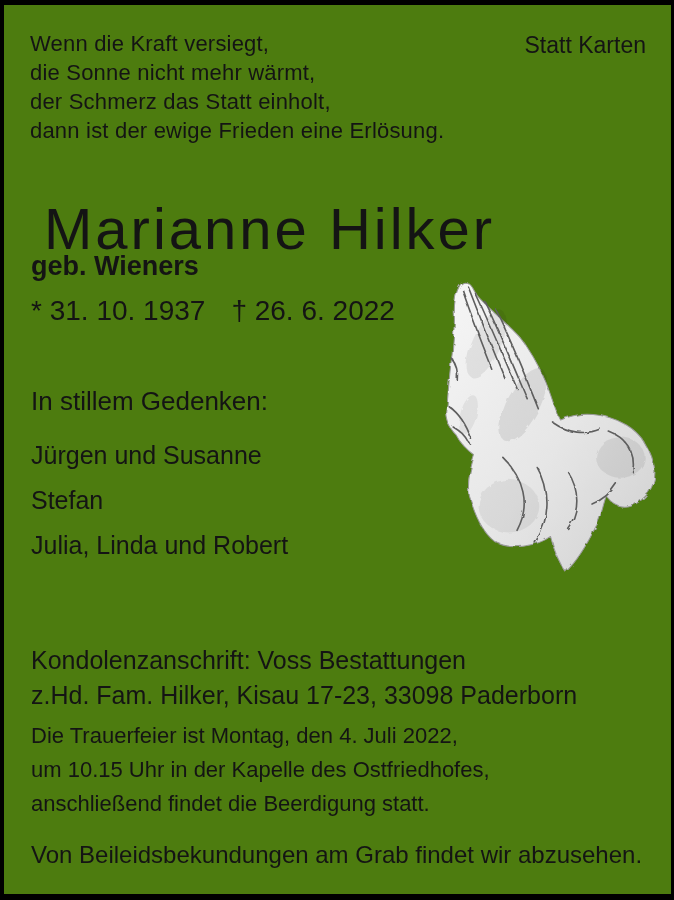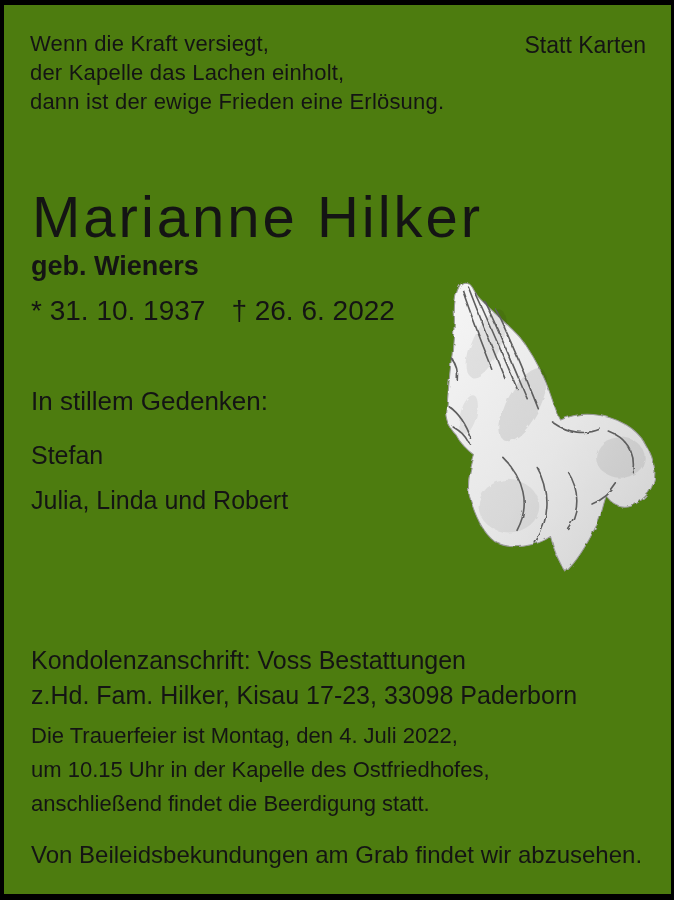--- a/index.html
+++ b/index.html
@@ -29,21 +29,21 @@
     letter-spacing: 0.2px;
     white-space: nowrap;
   }
   .statt-karten {
     right: 25px; top: 27px;
     font-size: 23px;
     white-space: nowrap;
   }
   .deceased-name {
     left: 24px; top: 176px;
-    margin: 4px;
+    margin: 16px;
     font-size: 58px;
     font-weight: 400;
     letter-spacing: 3px;
     line-height: 1.1;
     white-space: nowrap;
   }
   .maiden-name {
     left: 27px; top: 246px;
     font-size: 27px;
     white-space: nowrap;
@@ -91,21 +91,22 @@
     white-space: nowrap;
   }
 </style>
 </head>
 <body>
 
 <div class="notice">
 
   <div class="abs poem">
     <div>Wenn die Kraft versiegt,</div>
-    <div>der Kapelle das Lachen einholt,</div>
+    <div>die Sonne nicht mehr wärmt,</div>
+    <div>der Schmerz das Statt einholt,</div>
     <div>dann ist der ewige Frieden eine Erlösung.</div>
   </div>
 
   <div class="abs statt-karten">Statt Karten</div>
 
   <h1 class="abs deceased-name">Marianne Hilker</h1>
 
   <div class="abs maiden-name">geb. Wieners</div>
 
   <div class="abs dates">
@@ -161,20 +162,21 @@
         <path d="M128,196 C140,214 140,236 128,252"></path>
         <path d="M168,156 C184,162 196,176 192,196"></path>
         <path d="M176,208 C170,218 162,224 152,228"></path>
       </g>
     </g>
   </svg>
 
   <div class="abs gedenken-label">In stillem Gedenken:</div>
 
   <div class="abs mourners">
+    <div>Jürgen und Susanne</div>
     <div>Stefan</div>
     <div>Julia, Linda und Robert</div>
   </div>
 
   <div class="abs condolence">
     <div>Kondolenzanschrift: Voss Bestattungen</div>
     <div>z.Hd. Fam. Hilker, Kisau 17-23, 33098 Paderborn</div>
   </div>
 
   <div class="abs funeral">

